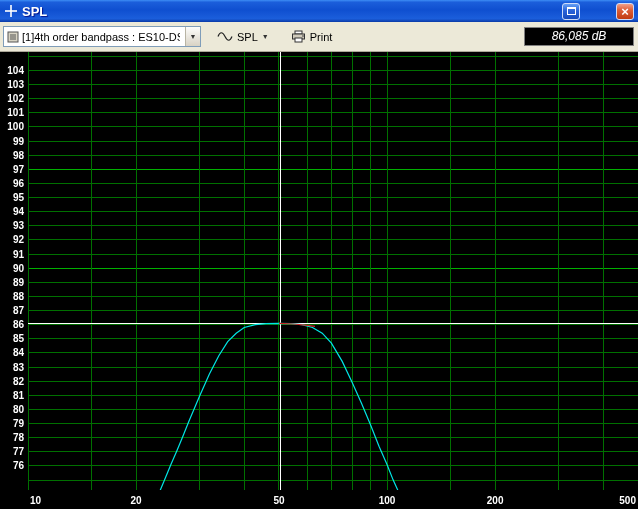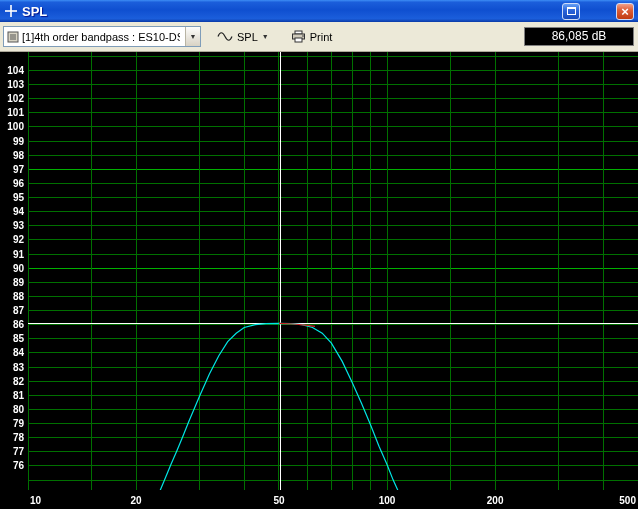--- a/index.html
+++ b/index.html
@@ -55,21 +55,21 @@
   .arrow { font-size:7px; color:#333; line-height:1; }
   .tool-btn {
     height:22px; display:flex; align-items:center; gap:4px;
     padding:0 5px; font-size:11px; color:#000;
     background:transparent; border:1px solid transparent;
   }
   .readouts { margin-left:auto; display:flex; gap:3px; padding-right:1px; }
   .readout {
     height:19px; background:#000; color:#fff;
     border:1px solid #808080;
-    font-size:12px; line-height:17px; text-align:center;
+    font-size:12px; line-height:17px; text-align:center;font-style:italic;
   }
   .readout.db { width:110px; }
   .readout.hz { width:103px; }
 
   
   .chart { flex:1 1 auto; background:#000; position:relative;font-weight:bold; }
   .chart svg { display:block; }
   .chart text { font-family:"Liberation Sans", sans-serif; }
 </style>
 </head>

